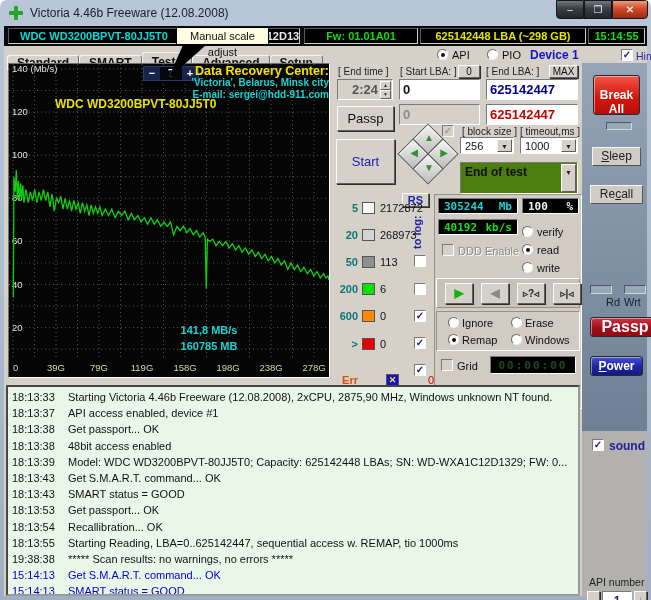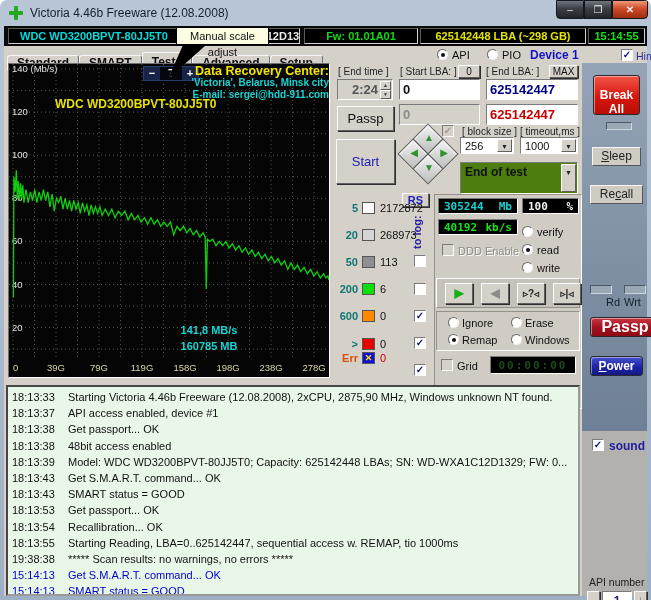--- a/index.html
+++ b/index.html
@@ -258,21 +258,21 @@
           <span class="sb" style="background: rgb(255, 138, 0);"></span>
           <span class="sv">0</span>
         </div>
         <span class="cb" style="left: 78px; top: 108.8px;">✓</span>
         <div class="srow" style="top: 136px;">
           <span class="sl">&gt;</span>
           <span class="sb" style="background: rgb(230, 0, 0);"></span>
           <span class="sv">0</span>
         </div>
         <span class="cb" style="left: 78px; top: 136px;">✓</span>
-        <div class="srow" style="top: 150px;">
+        <div class="srow" style="top: 172px; gap: 24px;">
           <span class="sl" style="color: rgb(216, 80, 15);">Err</span>
           <span class="sb" style="background: rgb(17, 17, 214);">✕</span>
           <span class="sv" style="color: rgb(208, 0, 0);">0</span>
         </div>
         <span class="cb" style="left: 78px; top: 163.2px;">✓</span>
       </div>
 
     <div class="group" style="left:430px;top:168px;width:148px;height:215px;background:#d0ccc4;"></div>
     <div class="lcd" style="left:434px;top:172px;width:80px;height:16px;color:#19d2d2;">
       <span>305244</span>

